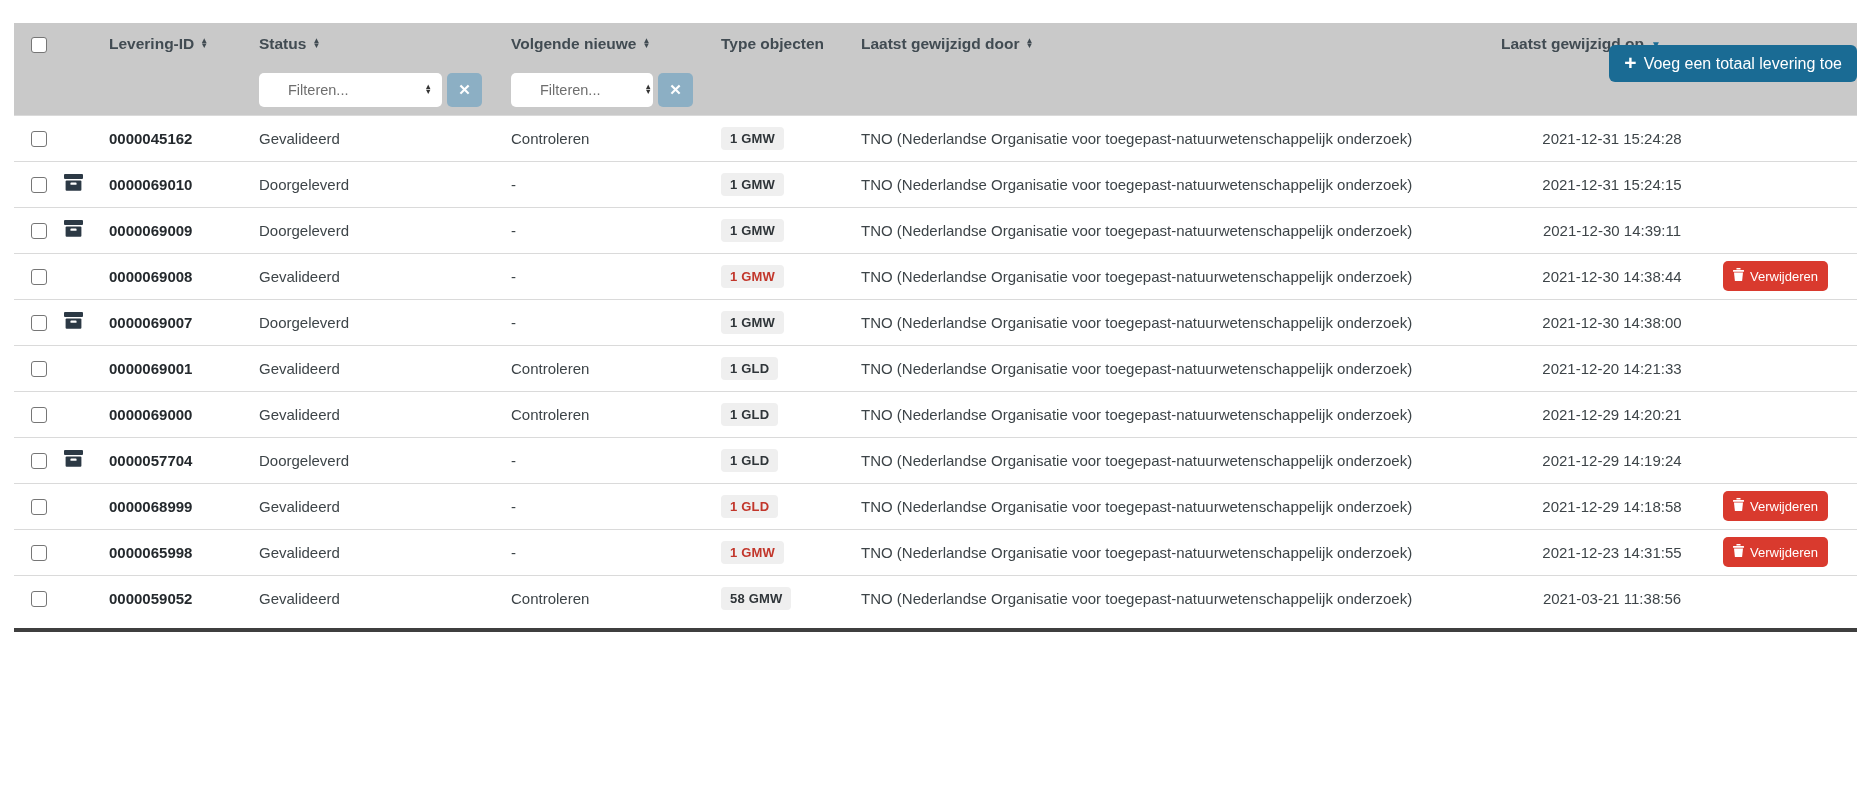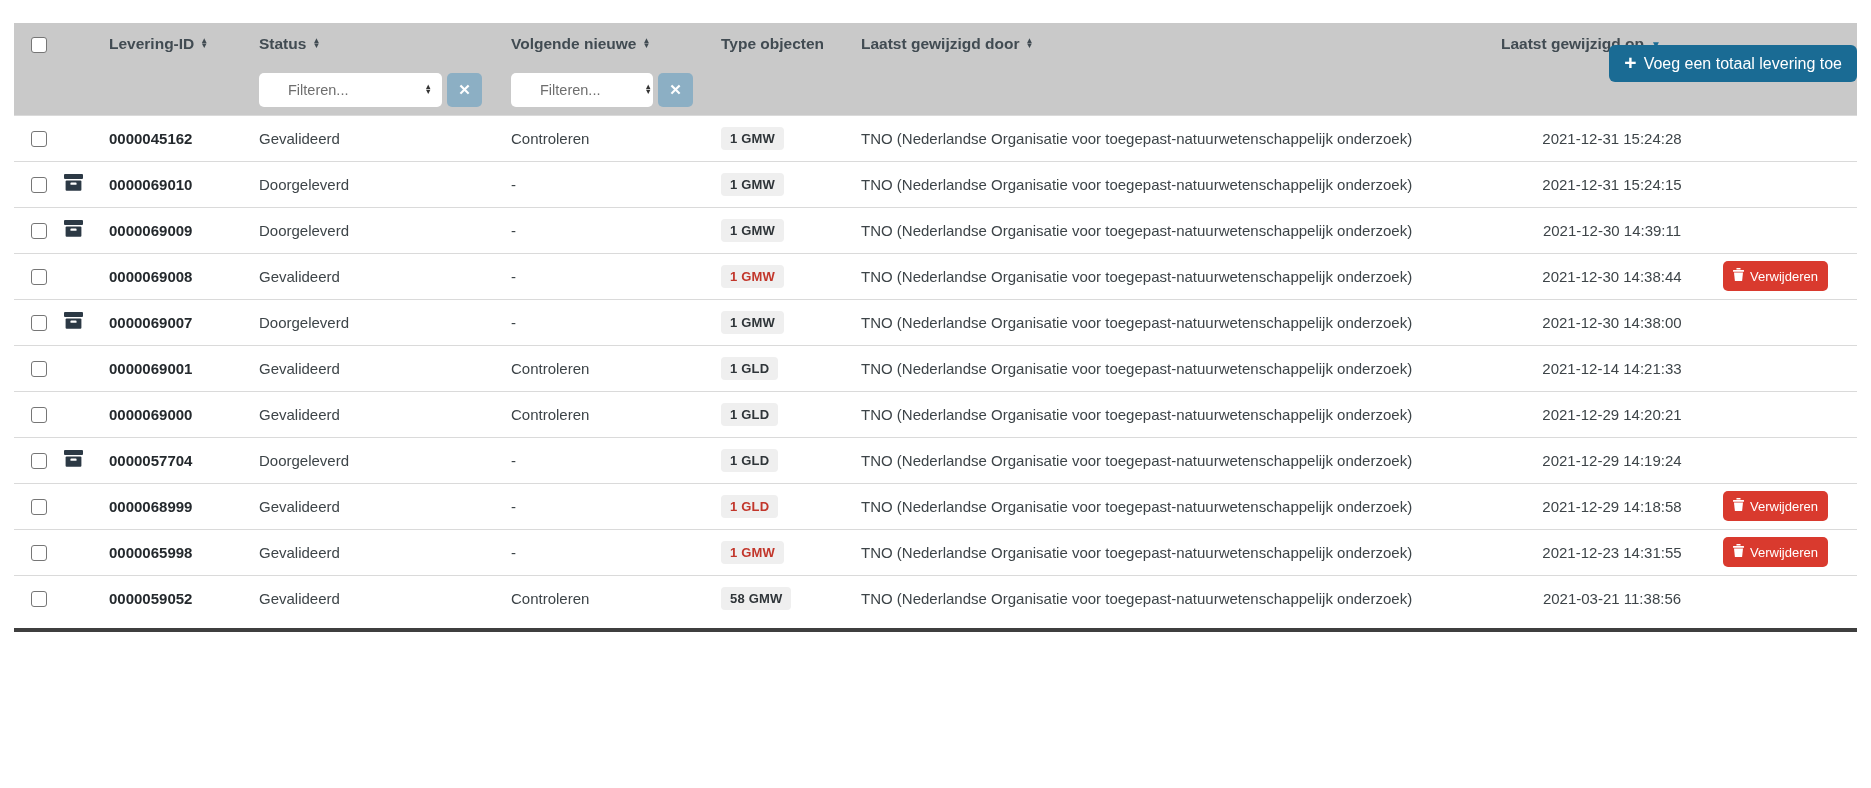--- a/index.html
+++ b/index.html
@@ -377,21 +377,21 @@
         </svg>
       </span>
     </td>
     <td class="c-id">0000069001</td>
     <td class="c-status">Gevalideerd</td>
     <td class="c-actie">Controleren</td>
     <td class="c-type">
       <span class="badge">1 GLD</span>
     </td>
     <td class="c-door">TNO (Nederlandse Organisatie voor toegepast-natuurwetenschappelijk onderzoek)</td>
-    <td class="c-op">2021-12-14 14:21:33</td>
+    <td class="c-op">2021-12-20 14:21:33</td>
     <td class="c-del">
       
     </td>
   </tr>
 
   <tr>
     <td class="c-check">
       <input type="checkbox" class="cb" style="">
     </td>
     <td class="c-icon">

